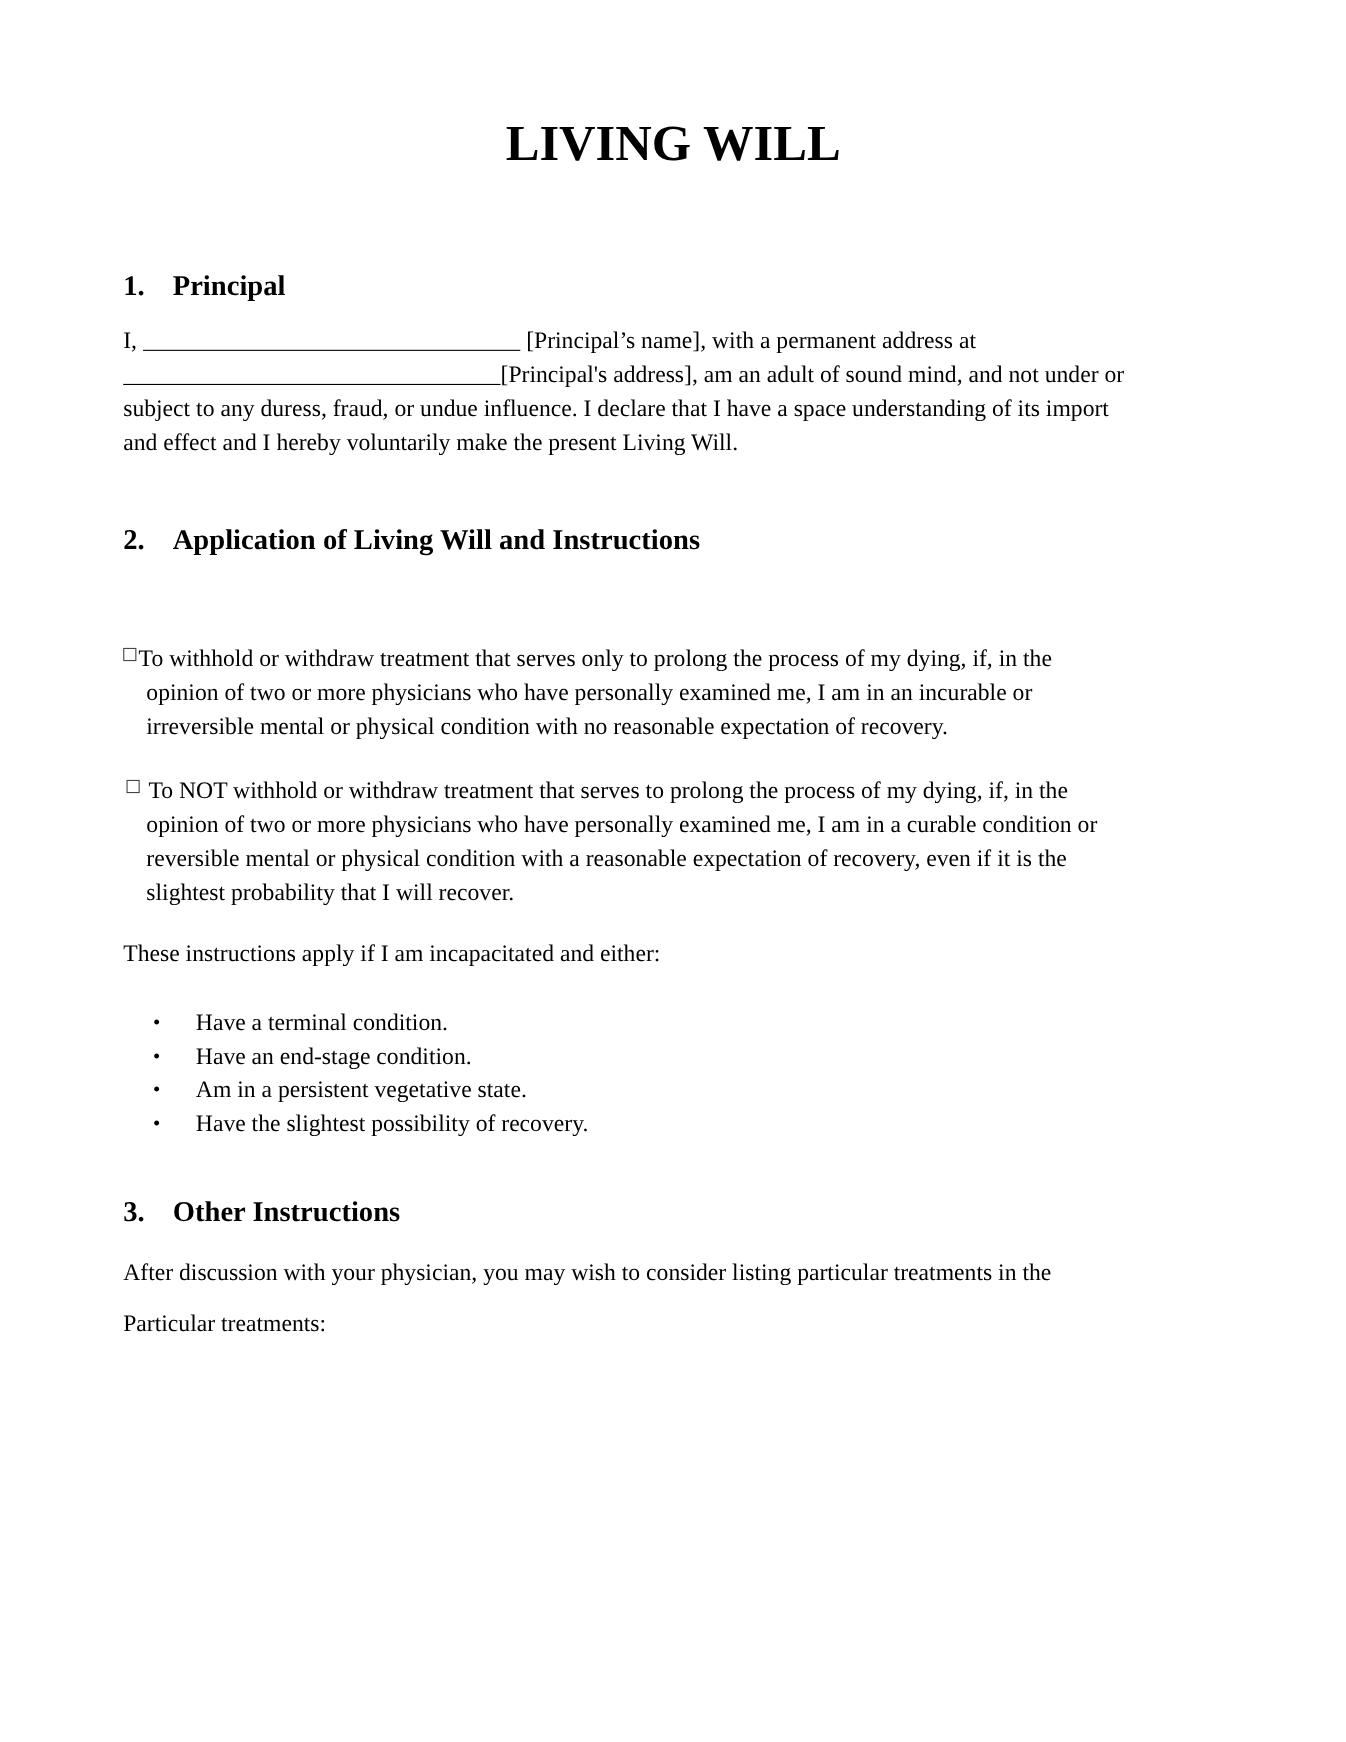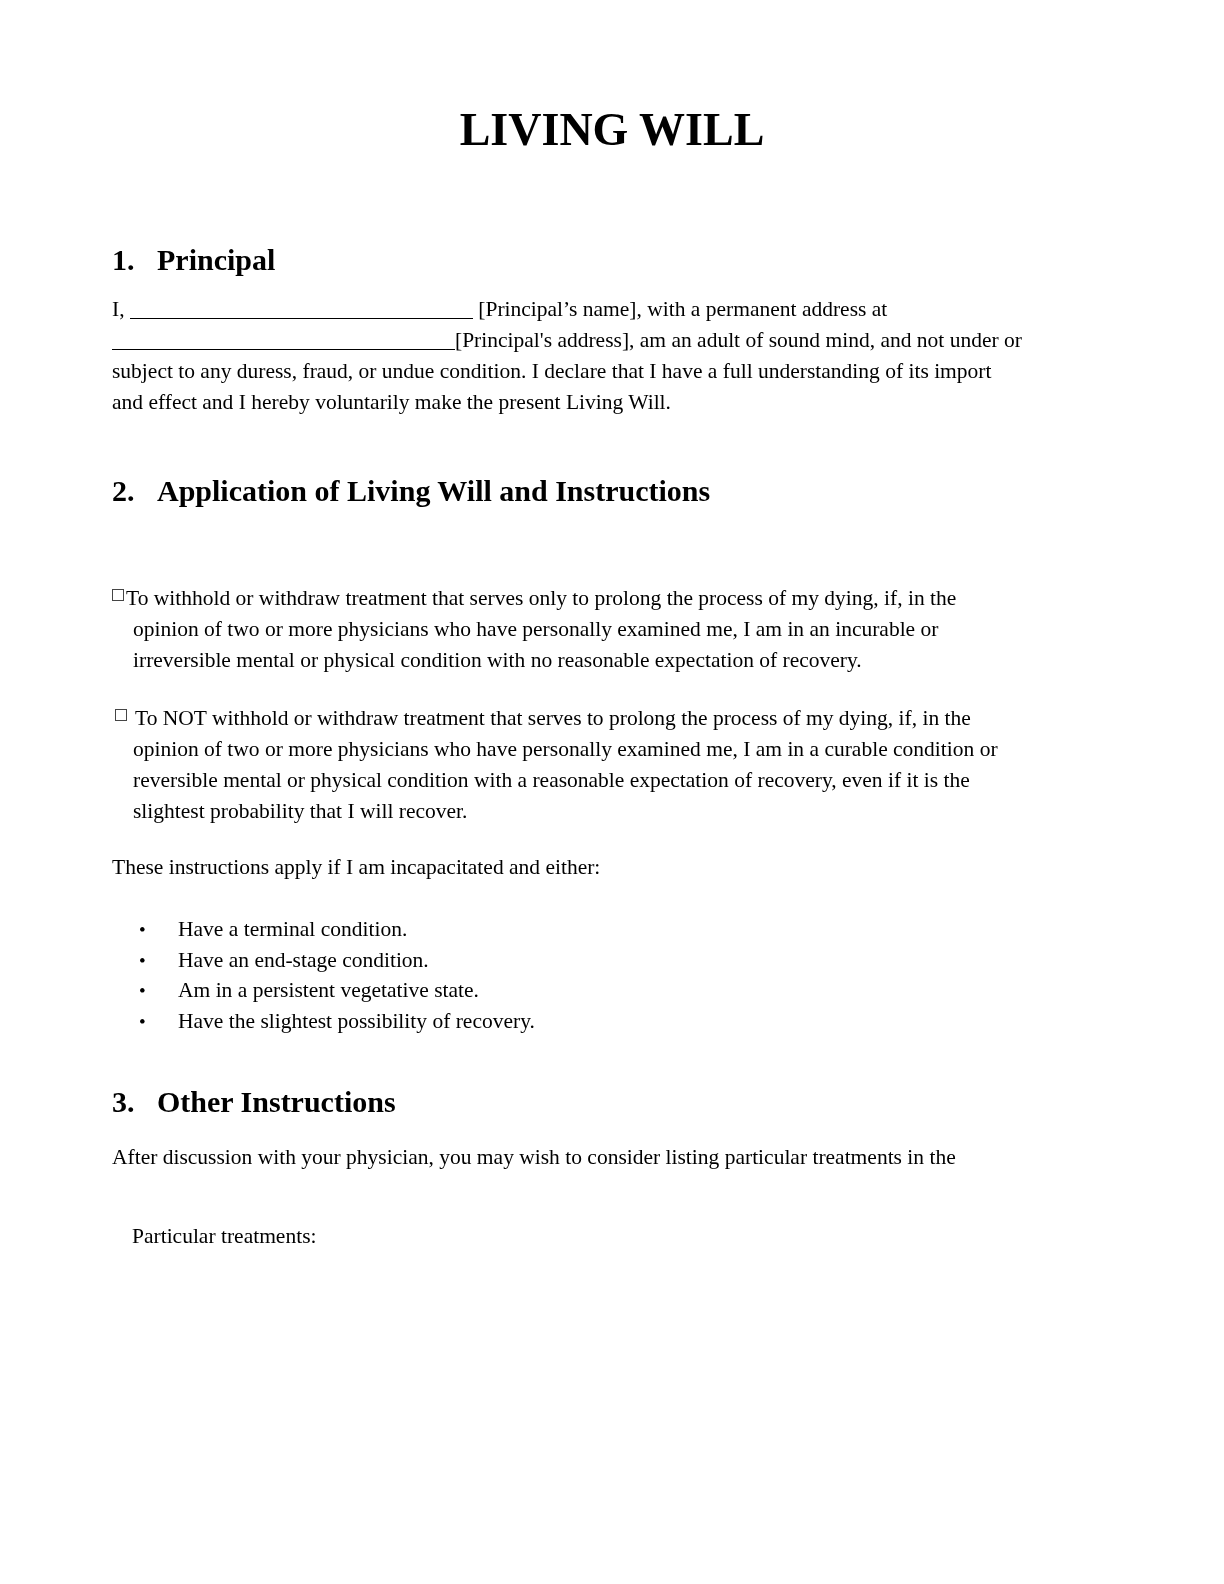--- a/index.html
+++ b/index.html
@@ -7,34 +7,34 @@
     position:relative; width:1224px; height:1292px; background:#ffffff;
     font-family:"Liberation Serif", serif; color:#000; overflow:hidden;border-radius:29px;
   }
   .abs { position:absolute; left:112px; }
   .tl { white-space:nowrap; font-size:21.5px; line-height:31px; }
 
   .doc-title {
     left:0; top:104px; width:100%; text-align:center;
     font-size:46px; font-weight:bold; line-height:52px; white-space:nowrap;
   }
-  .sec-head { font-size:30px; font-weight:bold; line-height:34px; white-space:nowrap; }
+  .sec-head { font-size:26px; font-weight:bold; line-height:34px; white-space:nowrap; }
   .sec-head .num { display:inline-block; width:45px; }
 
   .pos-h1 { top:243px; }
   .pos-p1 { top:294px; }
   .pos-h2 { top:474px; }
   .pos-intro { top:528px; }
   .pos-opt1 { top:583px; }
   .pos-opt2 { top:703px; }
   .pos-these { top:852px; }
   .pos-bullets { top:914px; }
   .pos-h3 { top:1085px; }
   .pos-p3 { top:1142px; }
-  .pos-ptlabel { top:1221px;margin-left:20px; }
+  .pos-ptlabel { top:1188px; }
   .pos-footer-logo { top:1462px; left:110px; }
   .pos-footer-page { left:0; top:1476px; width:100%; text-align:center;padding-left:48px; }
 
   .fill-blank {
     display:inline-block; width:343px; height:2px;
     border-bottom:1.8px solid #000; vertical-align:-3px;
   }
 
   .option .tl { padding-left:21px; }
   .option .tl.first { padding-left:0; }
@@ -70,21 +70,21 @@
     <span class="num">1.</span><span>Principal</span>
   </div>
 
   <div class="abs pos-p1">
     <div class="tl">
       <span>I,</span>
       <span class="fill-blank"></span>
       <span>[Principal’s name], with a permanent address at</span>
     </div>
     <div class="tl"><span class="fill-blank"></span><span>[Principal's address], am an adult of sound mind, and not under or</span></div>
-    <div class="tl">subject to any duress, fraud, or undue condition. I declare that I have a full understanding of its import</div>
+    <div class="tl">subject to any duress, fraud, or undue influence. I declare that I have a space understanding of its import</div>
     <div class="tl">and effect and I hereby voluntarily make the present Living Will.</div>
   </div>
 
   <div class="abs sec-head pos-h2">
     <span class="num">2.</span><span>Application of Living Will and Instructions</span>
   </div>
 
 
   <div class="abs option opt1 pos-opt1">
     <div class="tl first"><span class="checkbox"></span><span>To withhold or withdraw treatment that serves only to prolong the process of my dying, if, in the</span></div>

